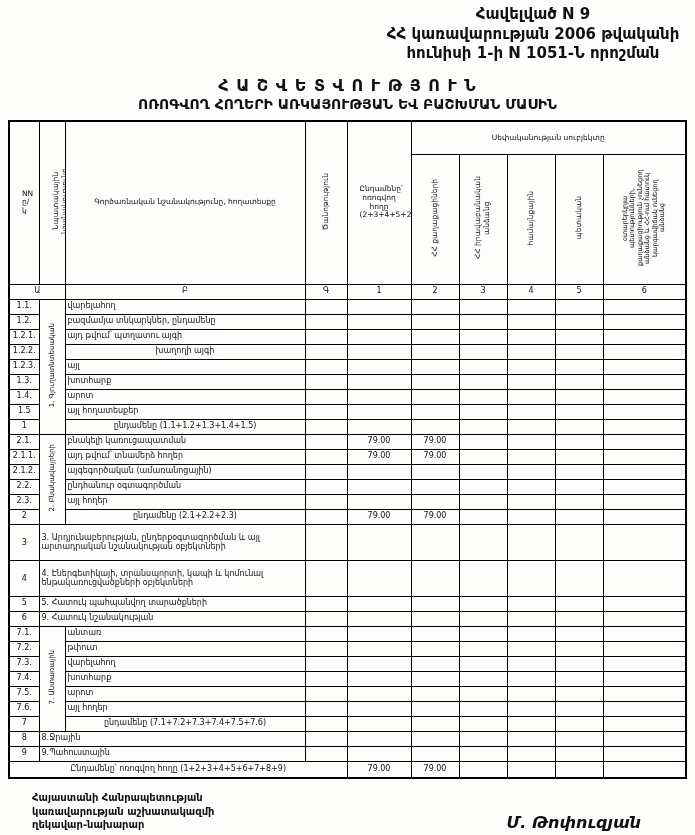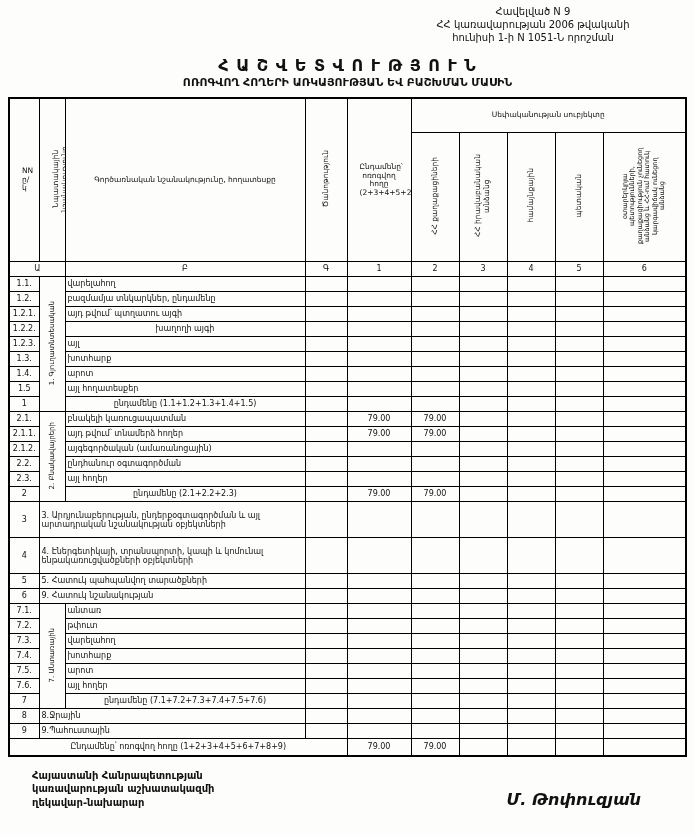--- a/index.html
+++ b/index.html
@@ -1,21 +1,21 @@
 <!DOCTYPE html>
 <html><head>
 <meta charset="utf-8">
 <style>
   html,body{margin:0;padding:0;background:#e8e8e8;}
   body{width:695px;font-family:"DejaVu Sans",sans-serif;color:#111;}
   .page{width:695px;height:835px;background:#fdfdfc;box-sizing:border-box;padding:5px 8px;position:relative;}
-  .appendix{width:300px;margin-left:auto;margin-right:4px;text-align:center;font-weight:normal;font-size:10px;line-height:1.3;}
+  .appendix{width:300px;margin-left:auto;margin-right:4px;text-align:center;font-weight:bold;font-size:15px;line-height:1.3;}
   .title{margin-top:12px;text-align:center;font-weight:bold;font-size:16px;letter-spacing:1px;}
   .subtitle{margin-top:6px;text-align:center;font-weight:bold;font-size:9.5px;line-height:1.25;}
-  .subtitle2{margin-top:1px;text-align:center;font-weight:bold;font-size:11px;}
+  .subtitle2{margin-top:1px;text-align:center;font-weight:bold;font-size:14px;}
   table.main{border-collapse:collapse;table-layout:fixed;width:677px;margin-top:8px;border:2px solid #000;}
   table.main th,table.main td{border:1px solid #000;padding:0 2px;overflow:hidden;box-sizing:border-box;}
   table.main th{font-weight:normal;font-size:7.5px;text-align:center;vertical-align:middle;line-height:1.15;padding:12px;}
   table.main td{font-size:8px;height:15px;vertical-align:middle;line-height:1.1;}
   th.own{height:16px;}
   th.subj{height:128px;}
   td.letter{text-align:center;font-size:8px;height:15px;}
   td.n{text-align:center;font-size:7.5px;padding:0 1px;}
   td.d{text-align:left;}
   td.d.center{text-align:center;}

